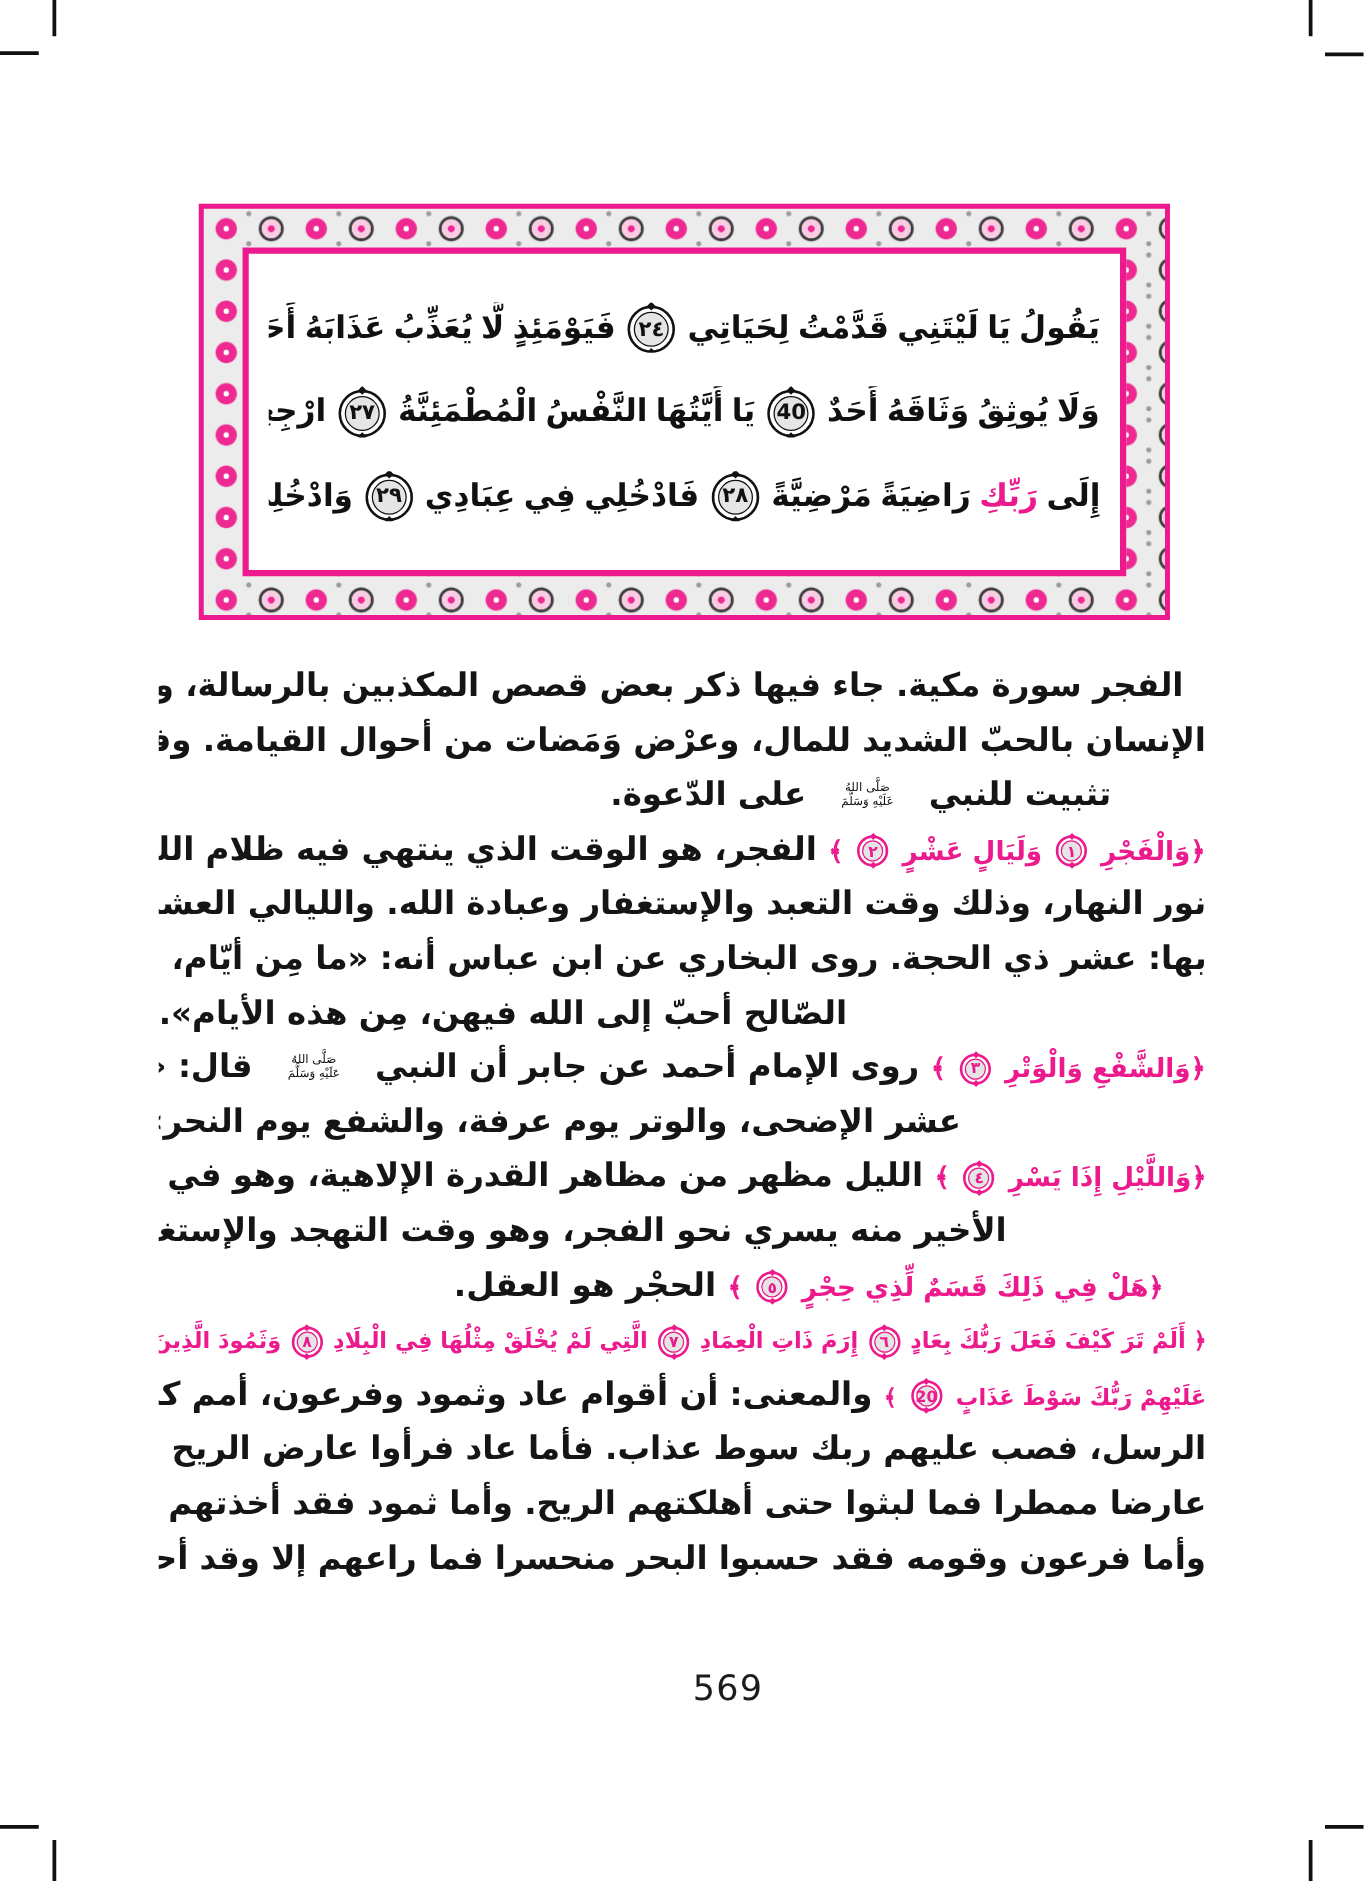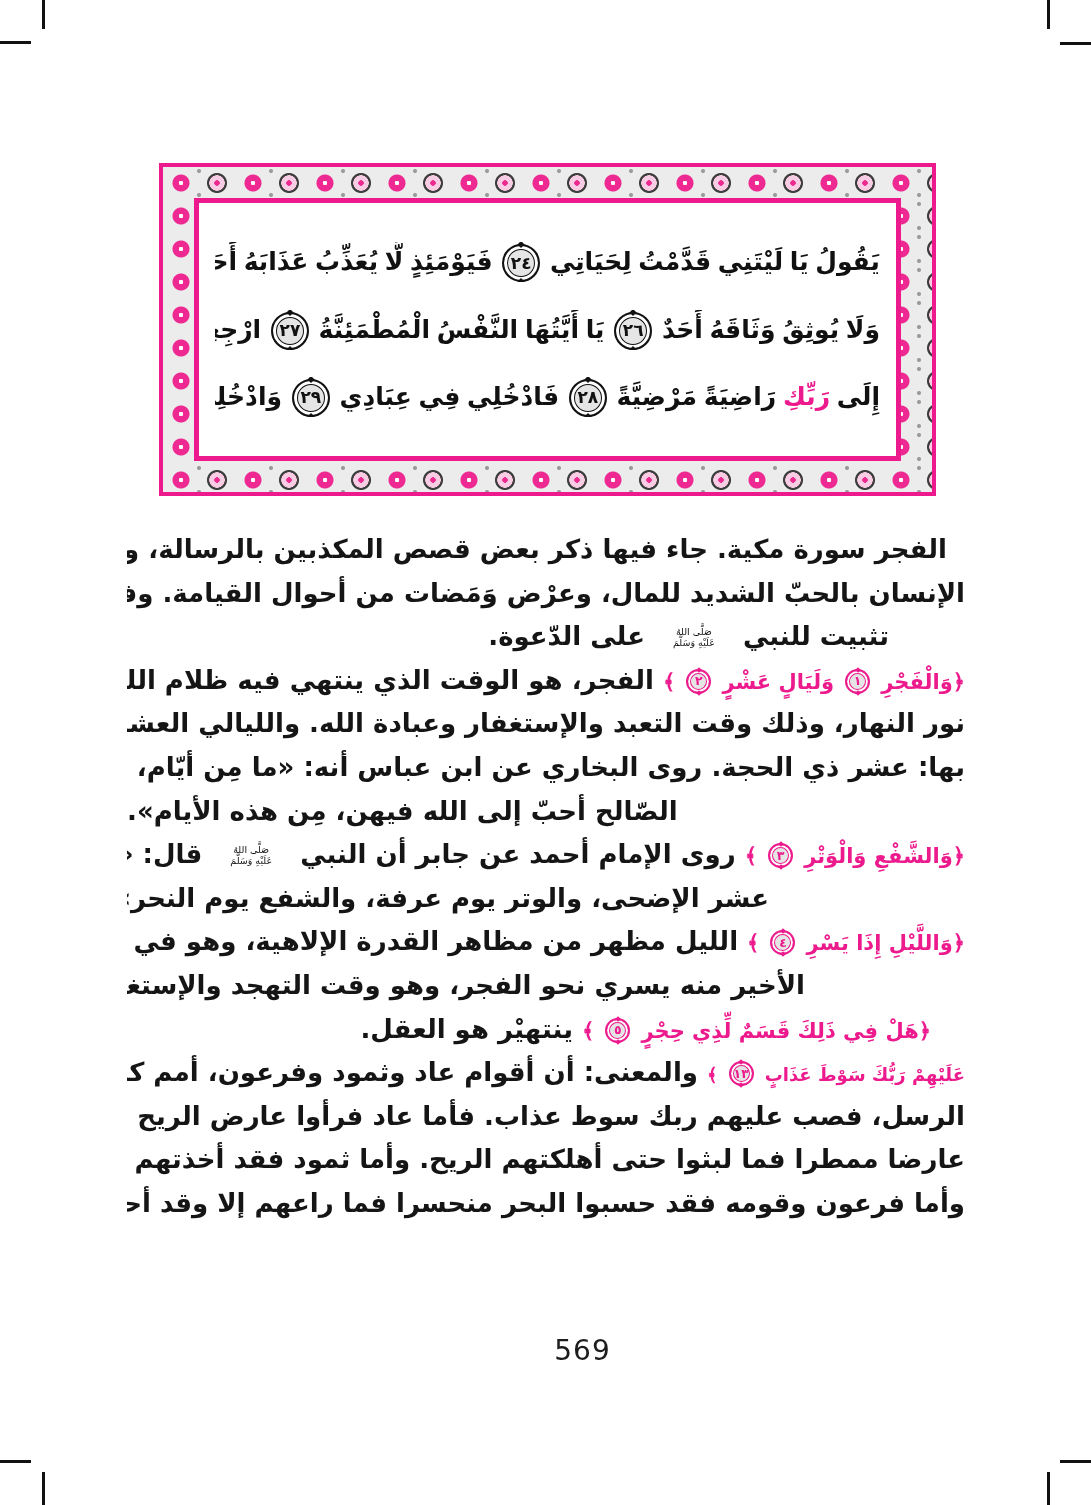--- a/index.html
+++ b/index.html
@@ -118,21 +118,21 @@
   <div class="cropmark cm-tr-v"></div>
   <div class="cropmark cm-tr-h"></div>
   <div class="cropmark cm-bl-v"></div>
   <div class="cropmark cm-bl-h"></div>
   <div class="cropmark cm-br-v"></div>
   <div class="cropmark cm-br-h"></div>
 
   <div class="qframe">
     <div class="qinner" dir="rtl">
         <div class="qline"><span class="plain">يَقُولُ يَا لَيْتَنِي قَدَّمْتُ لِحَيَاتِي</span> <span class="ayah">٢٤</span> <span class="plain">فَيَوْمَئِذٍ لَّا يُعَذِّبُ عَذَابَهُ أَحَدٌ</span>  </div>
-        <div class="qline"><span class="plain">وَلَا يُوثِقُ وَثَاقَهُ أَحَدٌ</span> <span class="ayah">٢٦</span> <span class="plain">يَا أَيَّتُهَا النَّفْسُ الْمُطْمَئِنَّةُ</span> <span class="ayah">٢٧</span> <span class="plain">ارْجِعِي</span> </div>
+        <div class="qline"><span class="plain">وَلَا يُوثِقُ وَثَاقَهُ أَحَدٌ</span> <span class="ayah">40</span> <span class="plain">يَا أَيَّتُهَا النَّفْسُ الْمُطْمَئِنَّةُ</span> <span class="ayah">٢٧</span> <span class="plain">ارْجِعِي</span> </div>
         <div class="qline"><span class="plain">إِلَى</span> <span class="pink">رَبِّكِ</span> <span class="plain">رَاضِيَةً مَرْضِيَّةً</span> <span class="ayah">٢٨</span> <span class="plain">فَادْخُلِي فِي عِبَادِي</span> <span class="ayah">٢٩</span> <span class="plain">وَادْخُلِي جَنَّتِي</span>  </div>
       </div>
   </div>
 
   <div class="commentary" dir="rtl">
       <div class="cline j ind"><span class="plain">الفجر سورة مكية. جاء فيها ذكر بعض قصص المكذبين بالرسالة، وابتلاء</span> </div>
       <div class="cline j"><span class="plain">الإنسان بالحبّ الشديد للمال، وعرْض وَمَضات من أحوال القيامة. وفي جُملتها</span> </div>
       <div class="cline r1"><span class="plain">تثبيت للنبي</span> <span class="sws">
           <span>صَلَّى اللهُ</span>
           <span>عَلَيْهِ وَسَلَّمَ</span>
@@ -141,22 +141,23 @@
       <div class="cline j"><span class="plain">نور النهار، وذلك وقت التعبد والإستغفار وعبادة الله. والليالي العشر، المراد</span> </div>
       <div class="cline j"><span class="plain">بها: عشر ذي الحجة. روى البخاري عن ابن عباس أنه: «ما مِن أيّام، العمل</span> </div>
       <div class="cline r3"><span class="plain">الصّالح أحبّ إلى الله فيهن، مِن هذه الأيام».</span> </div>
       <div class="cline j"><span class="pink">﴿وَالشَّفْعِ وَالْوَتْرِ</span> <span class="ayah c">٣</span> <span class="pink">﴾</span> <span class="plain">روى الإمام أحمد عن جابر أن النبي</span> <span class="sws">
           <span>صَلَّى اللهُ</span>
           <span>عَلَيْهِ وَسَلَّمَ</span>
         </span> <span class="plain">قال: «إن العشر</span> </div>
       <div class="cline r3"><span class="plain">عشر الإضحى، والوتر يوم عرفة، والشفع يوم النحر».</span> </div>
       <div class="cline j"><span class="pink">﴿وَاللَّيْلِ إِذَا يَسْرِ</span> <span class="ayah c">٤</span> <span class="pink">﴾</span> <span class="plain">الليل مظهر من مظاهر القدرة الإلاهية، وهو في الجزء</span> </div>
       <div class="cline r2"><span class="plain">الأخير منه يسري نحو الفجر، وهو وقت التهجد والإستغفار.</span> </div>
-      <div class="cline r0"><span class="pink">﴿هَلْ فِي ذَلِكَ قَسَمٌ لِّذِي حِجْرٍ</span> <span class="ayah c">٥</span> <span class="pink">﴾</span> <span class="plain">ينتهيْر هو العقل.</span> </div>
-      <div class="cline j"><span class="pink sm">عَلَيْهِمْ رَبُّكَ سَوْطَ عَذَابٍ</span> <span class="ayah c">١٣</span> <span class="pink sm">﴾</span> <span class="plain">والمعنى: أن أقوام عاد وثمود وفرعون، أمم كذبوا</span> </div>
+      <div class="cline r0"><span class="pink">﴿هَلْ فِي ذَلِكَ قَسَمٌ لِّذِي حِجْرٍ</span> <span class="ayah c">٥</span> <span class="pink">﴾</span> <span class="plain">الحجْر هو العقل.</span> </div>
+      <div class="cline j small"><span class="pink">﴿ أَلَمْ تَرَ كَيْفَ فَعَلَ رَبُّكَ بِعَادٍ</span> <span class="ayah c">٦</span> <span class="pink">إِرَمَ ذَاتِ الْعِمَادِ</span> <span class="ayah c">٧</span> <span class="pink">الَّتِي لَمْ يُخْلَقْ مِثْلُهَا فِي الْبِلَادِ</span> <span class="ayah c">٨</span> <span class="pink">وَثَمُودَ الَّذِينَ</span> </div>
+      <div class="cline j"><span class="pink sm">عَلَيْهِمْ رَبُّكَ سَوْطَ عَذَابٍ</span> <span class="ayah c">20</span> <span class="pink sm">﴾</span> <span class="plain">والمعنى: أن أقوام عاد وثمود وفرعون، أمم كذبوا</span> </div>
       <div class="cline j"><span class="plain">الرسل، فصب عليهم ربك سوط عذاب. فأما عاد فرأوا عارض الريح فحسبوه</span> </div>
       <div class="cline j"><span class="plain">عارضا ممطرا فما لبثوا حتى أهلكتهم الريح. وأما ثمود فقد أخذتهم الصيحة.</span> </div>
       <div class="cline j"><span class="plain">وأما فرعون وقومه فقد حسبوا البحر منحسرا فما راعهم إلا وقد أحاط بهم.</span> </div>
     </div>
 
   <div class="pagenum">569</div>
 
 </div>
 
 </body></html>

